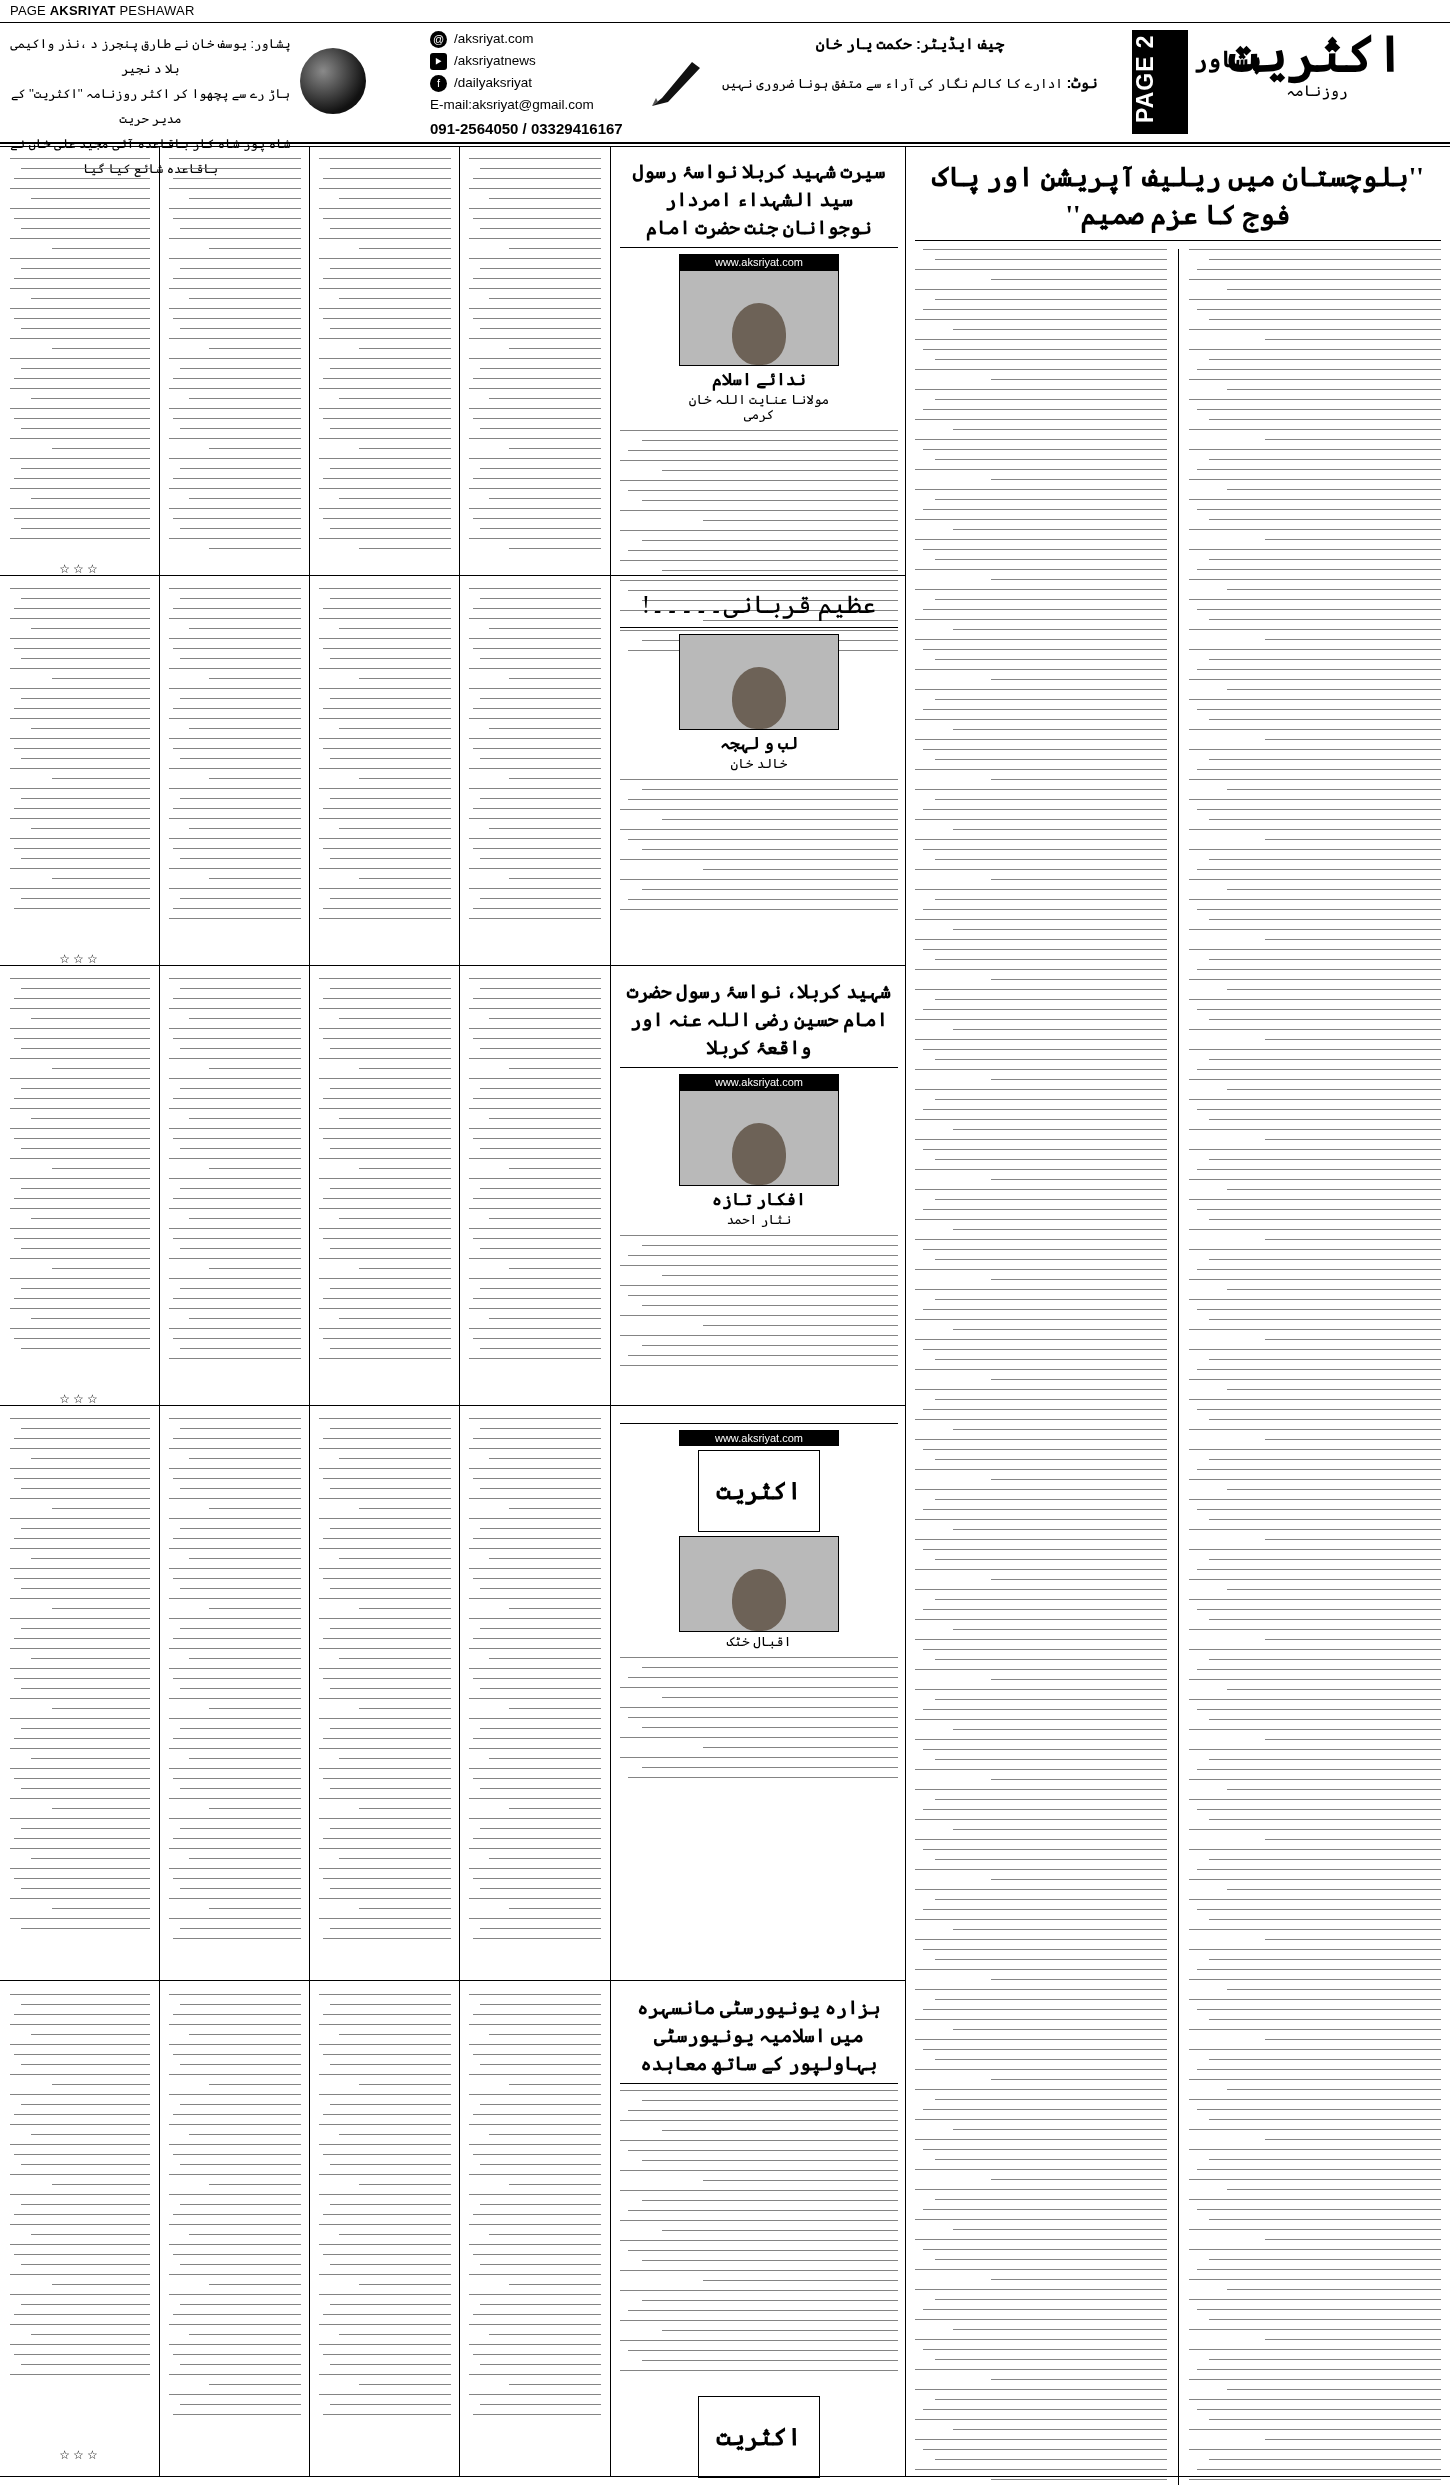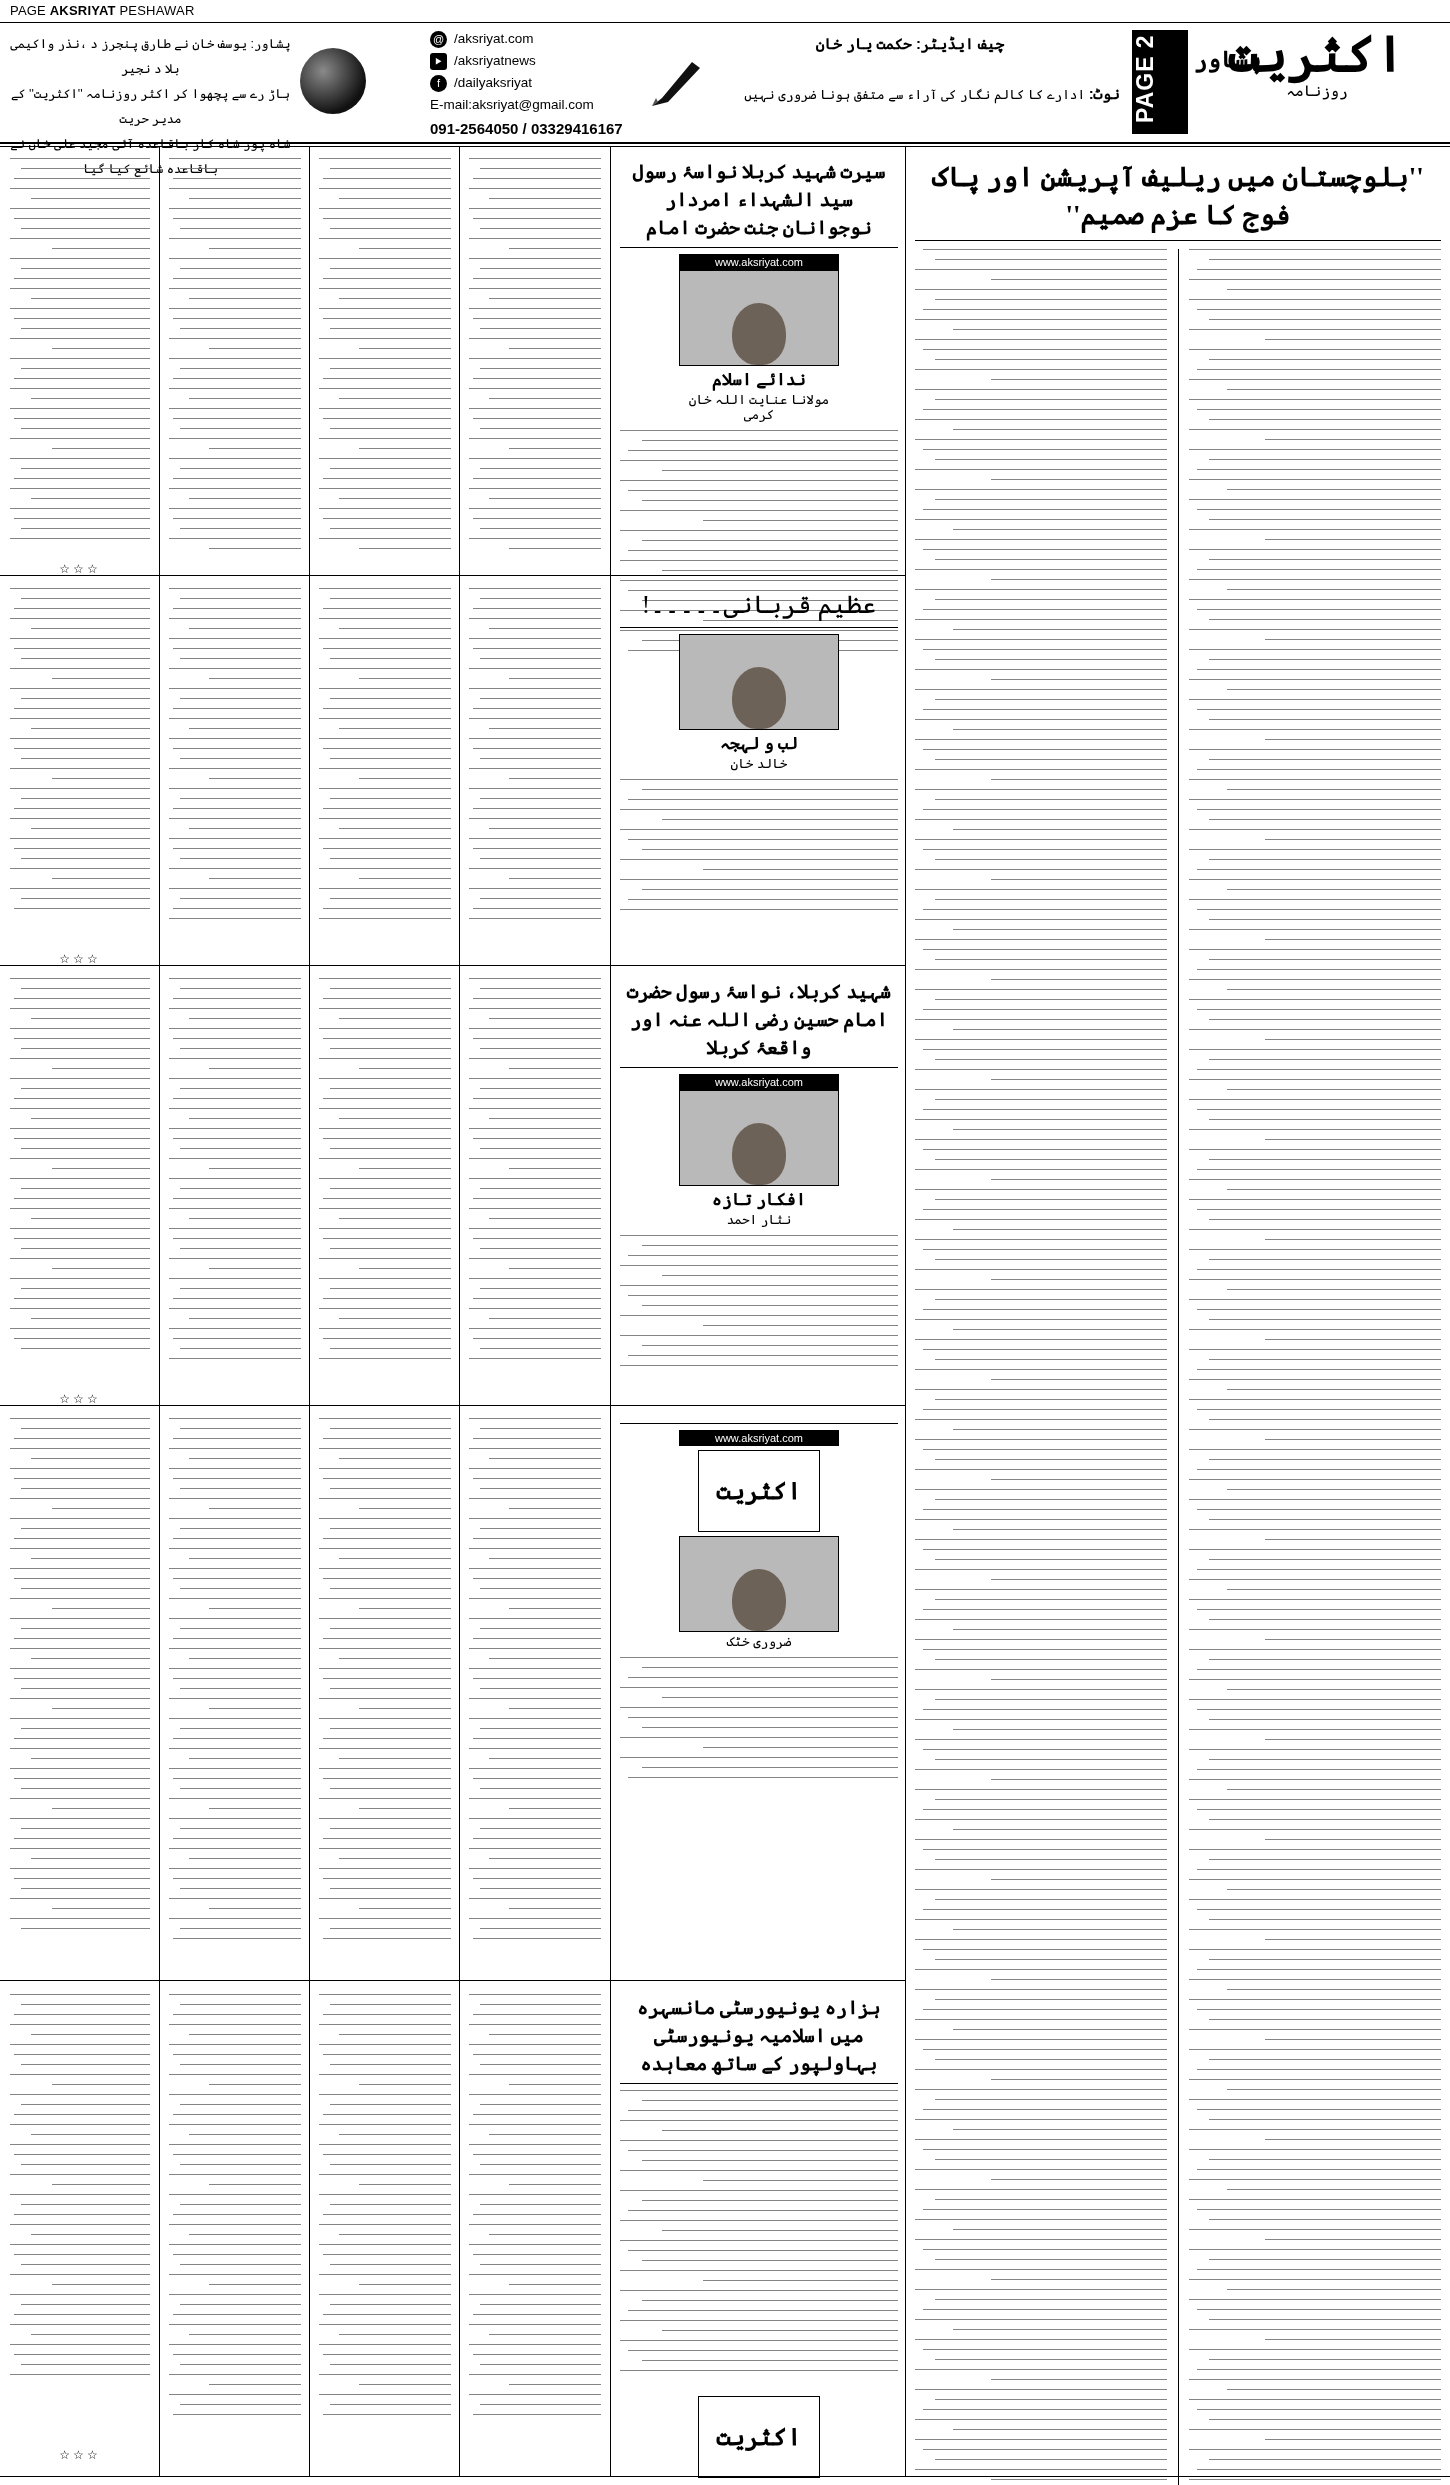--- a/index.html
+++ b/index.html
@@ -85,21 +85,21 @@
     <div class="mh-logo">
       <div class="ak">اکثریت</div>
       <div class="sub">روزنامہ</div>
       <div class="peshawar">پشاور</div>
     </div>
 
     <div class="mh-page">PAGE 2</div>
 
     <div class="mh-mid">
       <div style="text-align:center;font-size:15px;font-weight:bold;margin-top:6px;">چیف ایڈیٹر: حکمت یار خان</div>
-      <div style="margin-top:30px;">
+      <div style="text-align:center;margin-top:19px;">
         <span class="note-ttl">نوٹ:</span>
         <span>ادارے کا کالم نگار کی آراء سے متفق ہونا ضروری نہیں</span>
       </div>
     </div>
 
     <div class="mh-pen">
       <svg width="60" height="60" viewBox="0 0 60 60">
         <path d="M6 54 L16 46 L46 10 L54 16 L22 50 Z" fill="#111"></path>
         <path d="M6 54 L12 50 L10 46 Z" fill="#555"></path>
       </svg>
@@ -1209,21 +1209,21 @@
     <div class="rule-h" style="position:static;margin:5px 0 6px 0;width:100%;"></div>
 
     <div class="authbox">
       <div class="site">www.aksriyat.com</div>
       <div class="logo-mini">
         <div class="ak">اکثریت</div>
       </div>
       <div class="ph">
           <div class="head"></div>
         </div>
-      <div class="nm">ضروری خٹک</div>
+      <div class="nm">اقبال خٹک</div>
     </div>
 
     <div class="body-lines" style="height:135px;">
       <i class="s1"></i>
         <i class="s2"></i>
         <i class="s3"></i>
         <i class="s1"></i>
         <i class="s4"></i>
       <i class="s1"></i>
         <i class="s3"></i>

